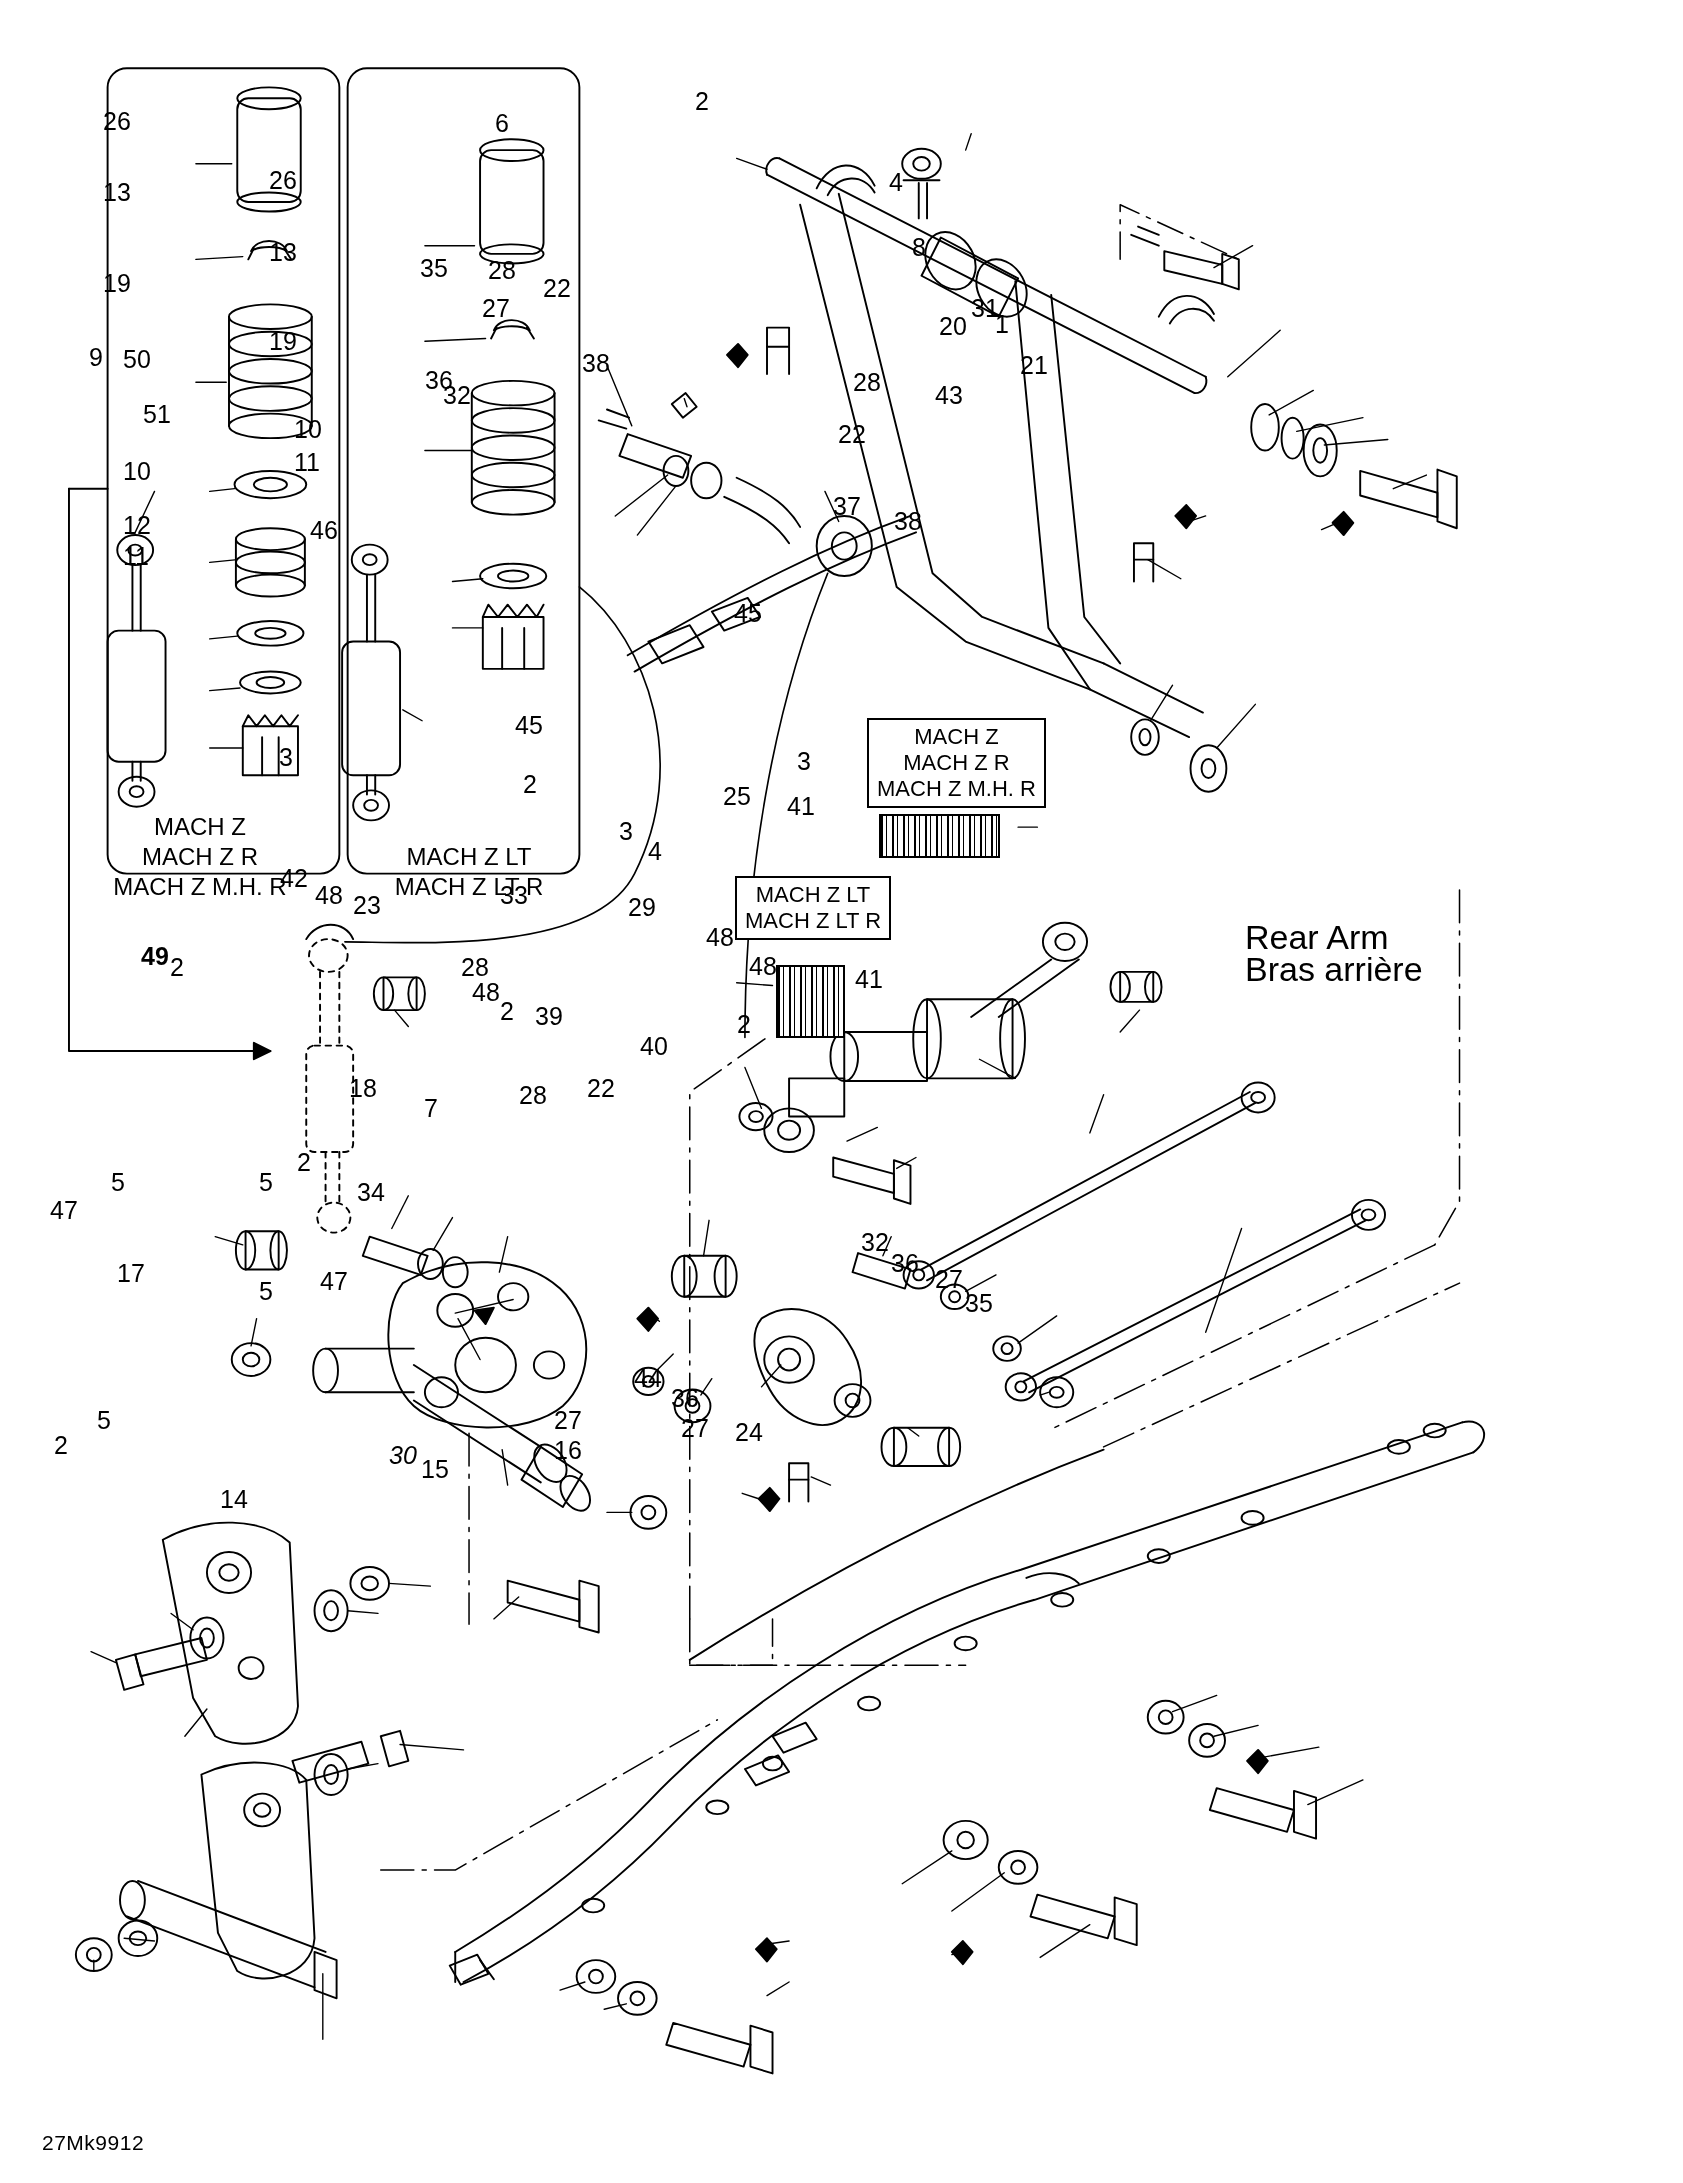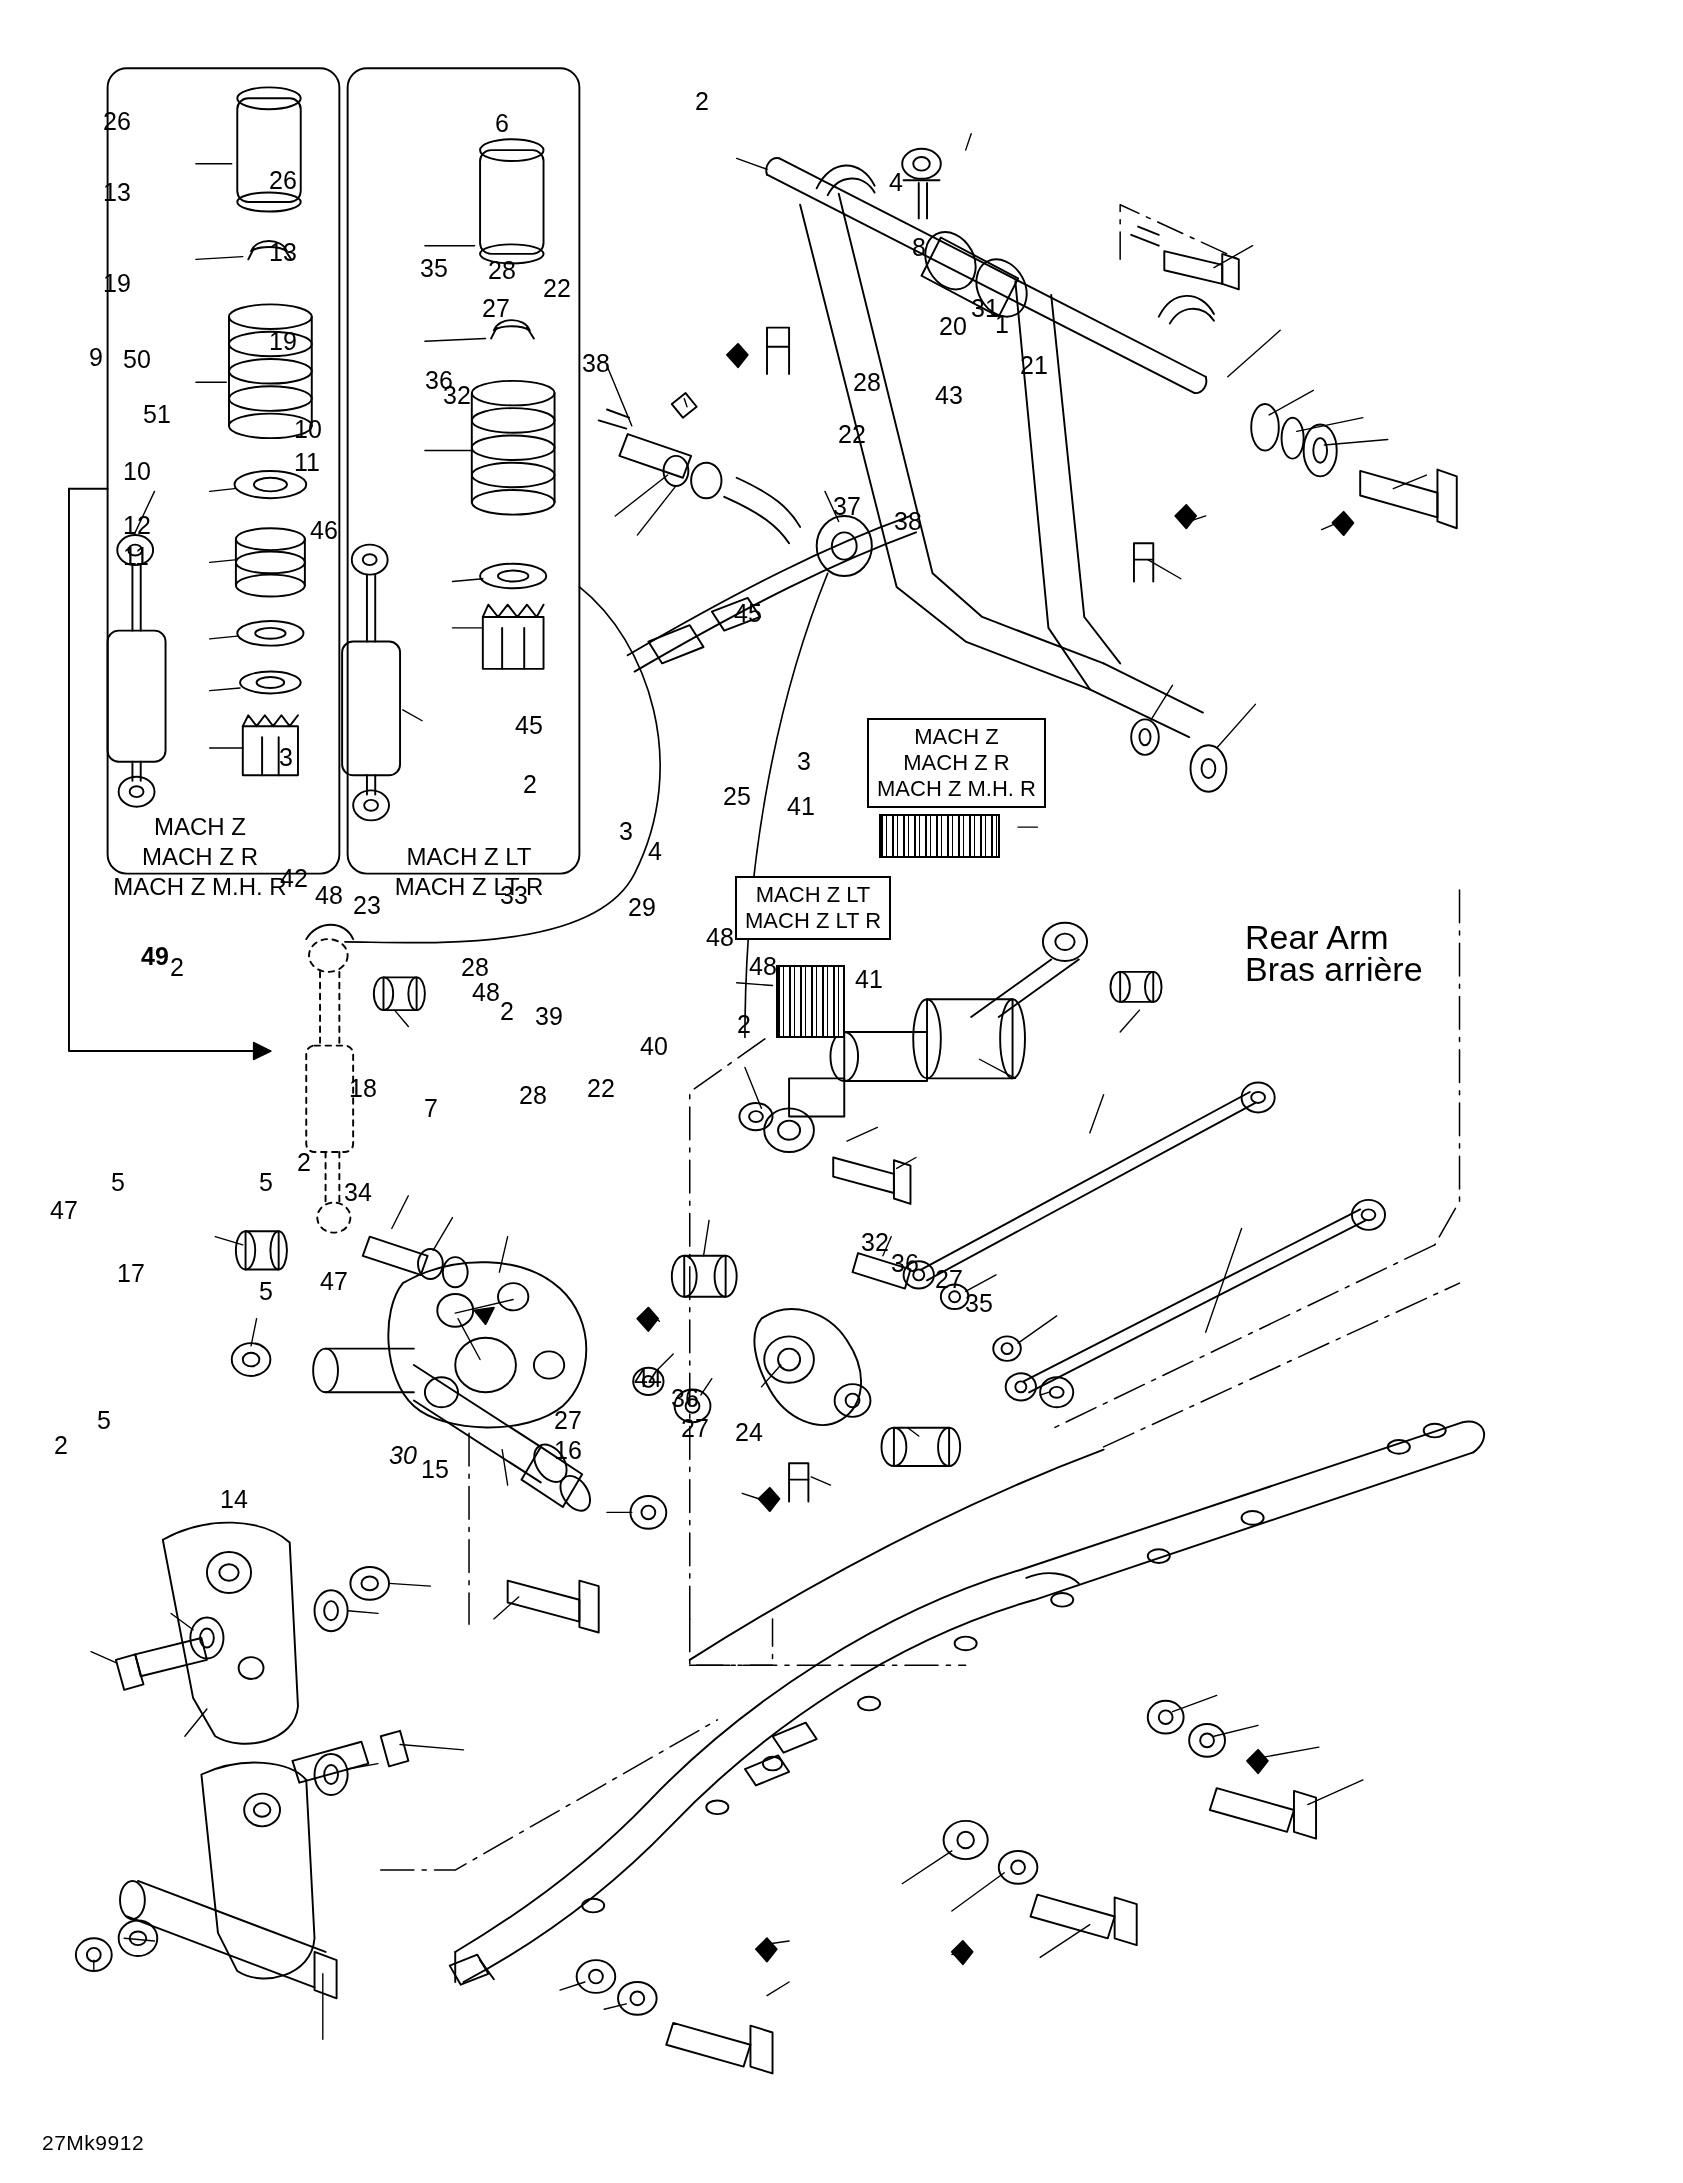--- a/index.html
+++ b/index.html
@@ -606,21 +606,21 @@
       <div class="lbl" style="left: 170px; top: 953px;">2</div>
       <div class="lbl" style="left: 461px; top: 953px;">28</div>
       <div class="lbl" style="left: 472px; top: 978px;">48</div>
       <div class="lbl" style="left: 500px; top: 997px;">2</div>
       <div class="lbl" style="left: 535px; top: 1002px;">39</div>
       <div class="lbl" style="left: 640px; top: 1032px;">40</div>
       <div class="lbl" style="left: 519px; top: 1081px;">28</div>
       <div class="lbl" style="left: 587px; top: 1074px;">22</div>
       <div class="lbl" style="left: 349px; top: 1074px;">18</div>
       <div class="lbl" style="left: 424px; top: 1094px;">7</div>
-      <div class="lbl" style="left: 344px; top: 1178px;">34</div>
+      <div class="lbl" style="left: 357px; top: 1178px;">34</div>
       <div class="lbl" style="left: 297px; top: 1148px;">2</div>
       <div class="lbl" style="left: 259px; top: 1168px;">5</div>
       <div class="lbl" style="left: 111px; top: 1168px;">5</div>
       <div class="lbl" style="left: 50px; top: 1196px;">47</div>
       <div class="lbl" style="left: 117px; top: 1259px;">17</div>
       <div class="lbl" style="left: 320px; top: 1267px;">47</div>
       <div class="lbl" style="left: 259px; top: 1277px;">5</div>
       <div class="lbl" style="left: 97px; top: 1406px;">5</div>
       <div class="lbl" style="left: 54px; top: 1431px;">2</div>
       <div class="lbl" style="left: 220px; top: 1485px;">14</div>

